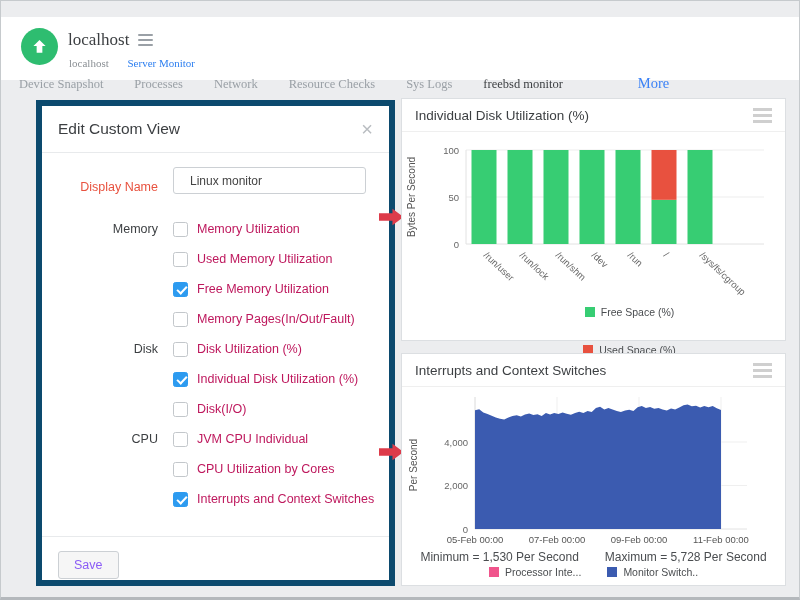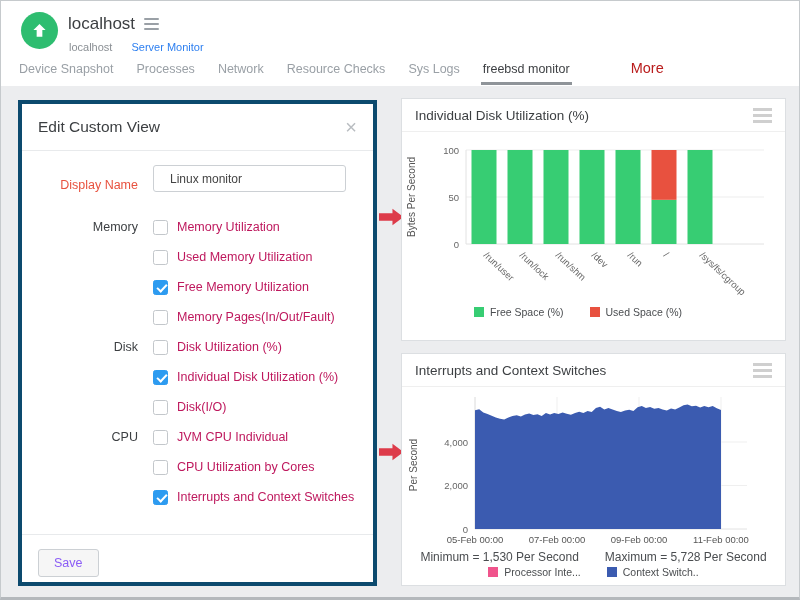--- a/index.html
+++ b/index.html
@@ -2,38 +2,38 @@
 <html><head>
 <meta charset="utf-8">
 <style>
   * { margin:0; padding:0; box-sizing:border-box; }
   html,body { background:#fff; }
   body { font-family:"Liberation Sans","DejaVu Sans",sans-serif; }
   .screen { position:relative; width:800px; height:600px; background:#ecedef;
             border:1px solid #c6cacd; border-bottom:3px solid #b4b8bc; overflow:hidden; }
 
   
-  .header { position:absolute; top:0; left:0; width:100%; height:85px; background:#fff; }
+  .header { position:absolute; top:16px; left:0; width:100%; height:63px; background:#fff;font-family:Liberation Serif, serif; }
   .avatar { position:absolute; left:20px; top:11px; width:37px; height:37px; border-radius:50%;
             background:#2ebd70; display:flex; align-items:center; justify-content:center; }
   .mon-title { position:absolute; left:67px; top:13px; font-size:17px; color:#3c3f42; display:flex; align-items:center; gap:9px;}
   .title-burger { display:inline-flex; flex-direction:column; gap:3px; cursor:pointer; }
   .title-burger i { width:15px; height:2px; background:#9aa0a6; border-radius:1px; }
   .crumbs { position:absolute; left:68px; top:40px; font-size:11px; }
   .crumb-host { color:#8a8f94; }
   .crumb-link { color:#2d7ff0; margin-left:16px; cursor:pointer; }
 
-  .tabs { position:absolute; left:16px; top:53px; height:31px; display:flex; align-items:center; gap:19px; }
+  .tabs { position:absolute; left:16px; top:53px; height:31px; display:flex; align-items:center; gap:27px; }
   .tab { font-size:12.5px; color:#9aa0a6; cursor:pointer; padding:7px 2px 9px; }
   .tab.active { color:#3c3f42; border-bottom:3px solid #8f9499; padding-bottom:6px; }
-  .tab-more { font-size:14.5px; color:#b91c1c; cursor:pointer; margin-left:16px; padding-bottom:4px;padding-left:24px;}
-
-  
-  .dialog { position:absolute; left:17px; top:99px; width:359px; height:486px; background:#fff;
-            border:4px solid #0c4a6e; }
+  .tab-more { font-size:14.5px; color:#3b82f6; cursor:pointer; margin-left:22px; padding-bottom:4px;padding-left:24px;}
+
+  
+  .dialog { position:absolute; left:35px; top:99px; width:359px; height:486px; background:#fff;
+            border:6px solid #0c4a6e; }
   .dlg-head { height:47px; display:flex; align-items:center; justify-content:space-between;
               padding:0 16px; border-bottom:1px solid #e8eaec; }
   .dlg-title { font-size:15.5px; color:#3c3f42; }
   .dlg-close { font-size:20px; color:#b9bdc1; cursor:pointer; line-height:1; }
   .field-row { display:flex; align-items:flex-end; margin-top:13px; height:28px; }
   .f-label { width:116px; text-align:right; font-size:12.5px; color:#e8523f; }
   .f-input { margin-left:15px; width:193px; height:27px; border:1px solid #ccd0d4; border-radius:3px;
              padding:0 16px; font-size:12px; color:#444; font-family:inherit; }
   .rows { margin-top:20px; }
   .crow { display:flex; align-items:center; height:30px; }
@@ -55,21 +55,21 @@
   .card { position:absolute; left:400px; width:385px; background:#fff; border:1px solid #dcdfe2; }
   .card-1 { top:97px; height:243px; }
   .card-2 { top:352px; height:233px; }
   .card-head { height:33px; display:flex; align-items:center; justify-content:space-between;
                padding:0 13px; border-bottom:1px solid #efefef; }
   .card-title { font-size:13.5px; color:#3c3f42; }
   .card-burger { display:inline-flex; flex-direction:column; gap:3px; cursor:pointer; }
   .card-burger i { width:19px; height:3px; background:#cfcfcf; }
   .chart-svg { display:block; }
   .legend { display:flex; align-items:center; gap:26px; font-size:10.5px; color:#4a4d50; }
-  .legend-1 { margin:2px 0 0 72px; }
+  .legend-1 { margin:2px 0 0 72px;flex-direction:column; }
   .legend-2 { justify-content:center; margin-top:2px; }
   .lg-item { display:flex; align-items:center; gap:6px; cursor:pointer; }
   .lg-sq { width:10px; height:10px; flex:none; }
   .stats-row { display:flex; justify-content:center; gap:26px; font-size:12px; color:#4a4d50; margin-top:3px; }
 </style>
 </head>
 <body>
 
 <div class="screen">
 
@@ -252,18 +252,18 @@
       <span>Minimum = 1,530 Per Second</span>
       <span>Maximum = 5,728 Per Second</span>
     </div>
     <div class="legend legend-2">
       <span class="lg-item">
         <span class="lg-sq" style="background-color: rgb(240, 84, 140);"></span>
         <span>Processor Inte...</span>
       </span>
       <span class="lg-item">
         <span class="lg-sq" style="background-color: rgb(59, 91, 176);"></span>
-        <span>Context Switch..</span>
+        <span>Monitor Switch..</span>
       </span>
     </div>
   </section>
 
 </div>
 
 </body></html>

